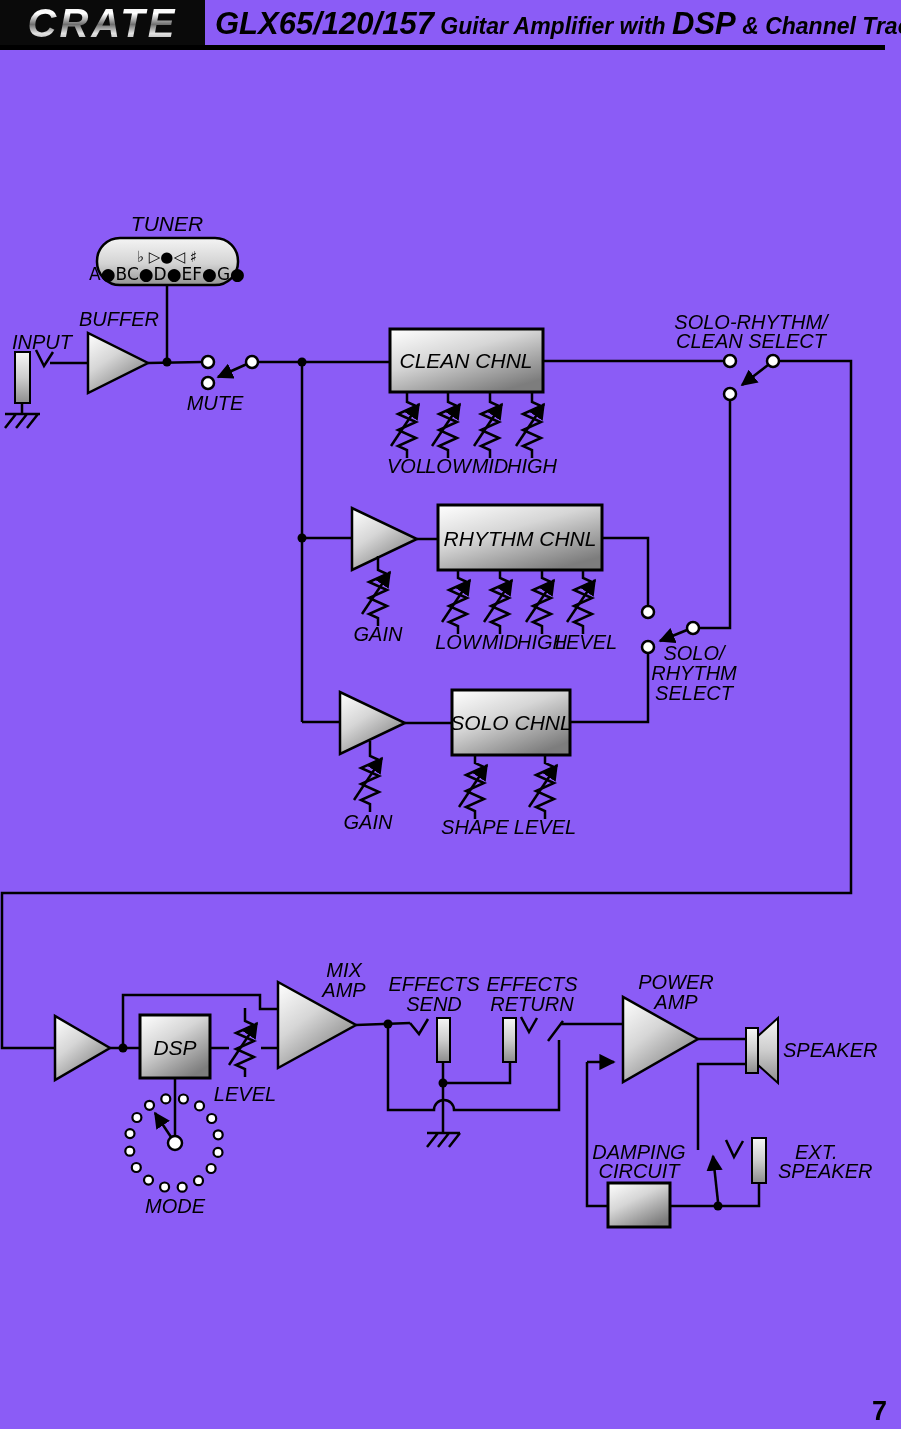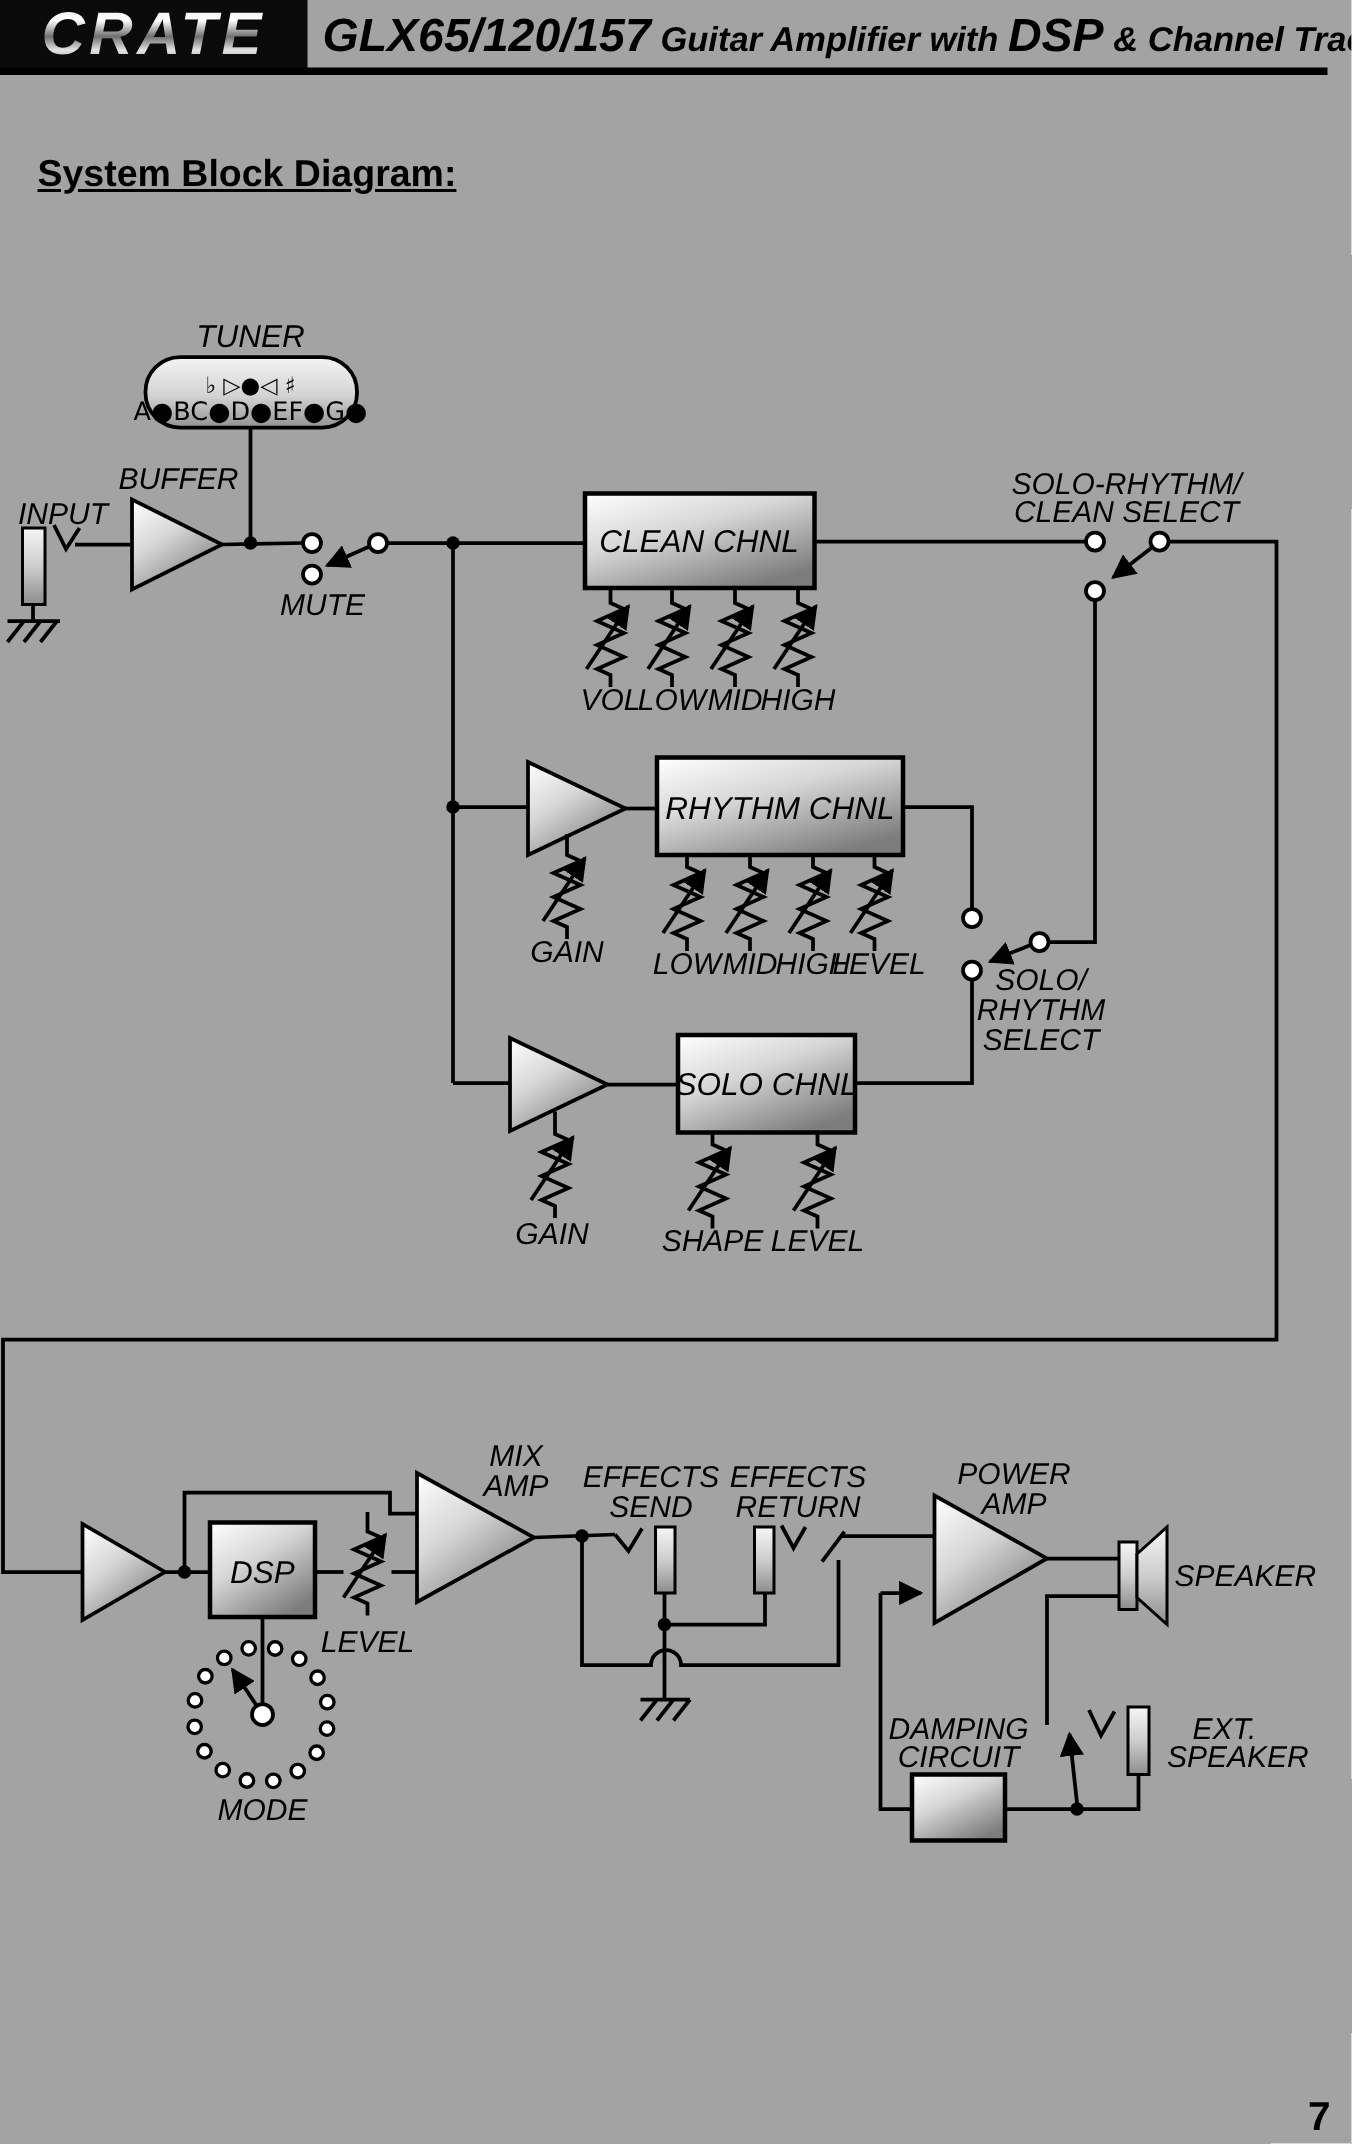--- a/index.html
+++ b/index.html
@@ -1,16 +1,16 @@
 <!DOCTYPE html>
 <html><head>
 <meta charset="utf-8">
 <style>
   html,body{margin:0;padding:0;background:#fff;}
-  #page{position:relative;width:901px;height:1429px;background:#a3a3a3;overflow:hidden;
+  #page{position:relative;width:901px;height:1429px;background:#8b5cf6;overflow:hidden;
         font-family:"Liberation Sans",sans-serif;color:#000;}
   
   .logo-box{position:absolute;left:0;top:0;width:205px;height:47px;background:#0a0a0a;
             display:flex;align-items:center;justify-content:center;}
   .logo-txt{font-style:italic;font-weight:bold;font-size:40px;letter-spacing:3px;
             color:#cccccc;
             background:linear-gradient(#e9e9e9 0%,#ffffff 28%,#6f6f6f 52%,#e3e3e3 72%,#8a8a8a 100%);
             -webkit-background-clip:text;background-clip:text;-webkit-text-fill-color:transparent;}
   .title{position:absolute;left:215px;top:6px;width:680px;white-space:nowrap;
          font-style:italic;font-weight:bold;}
@@ -41,21 +41,20 @@
 <body>
 
 <div id="page">
 
   <div class="logo-box">
     <span class="logo-txt">CRATE</span>
   </div>
   <div class="title"><span class="t-big">GLX65/120/157</span><span class="t-med"> Guitar Amplifier with </span><span class="t-big">DSP</span><span class="t-med"> &amp; </span><span class="t-med">Channel Tracking</span></div>
   <div class="rule"></div>
 
-  <div class="heading">System Block Diagram:</div>
 
   <svg width="901" height="1429" viewBox="0 0 901 1429">
     <defs>
       <linearGradient id="gBlock" x1="0" y1="0" x2="0.7" y2="1">
         <stop offset="0" stop-color="#ffffff"></stop>
           <stop offset="0.45" stop-color="#d6d6d6"></stop>
           <stop offset="1" stop-color="#7d7d7d"></stop>
       </linearGradient>
       <linearGradient id="gJack" x1="0" y1="0" x2="0" y2="1">
         <stop offset="0" stop-color="#f6f6f6"></stop>

